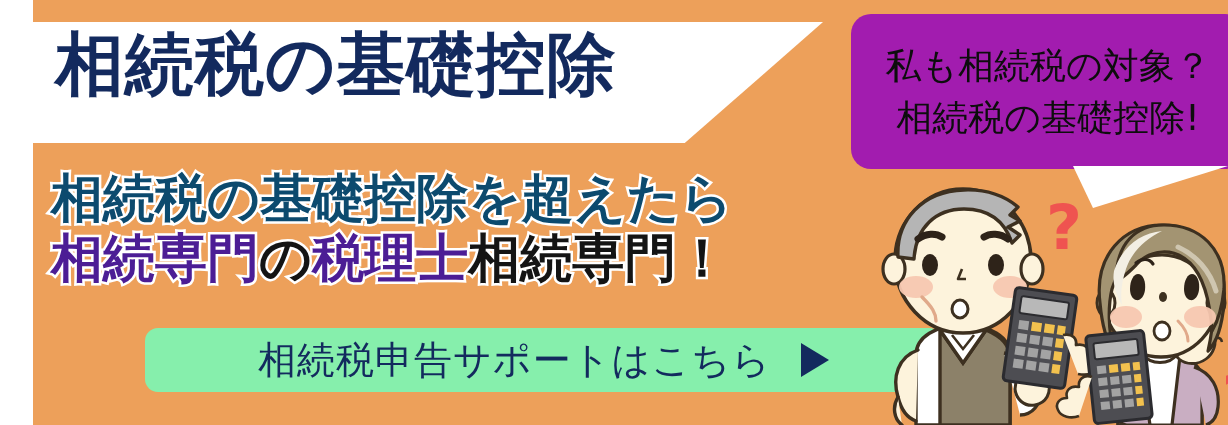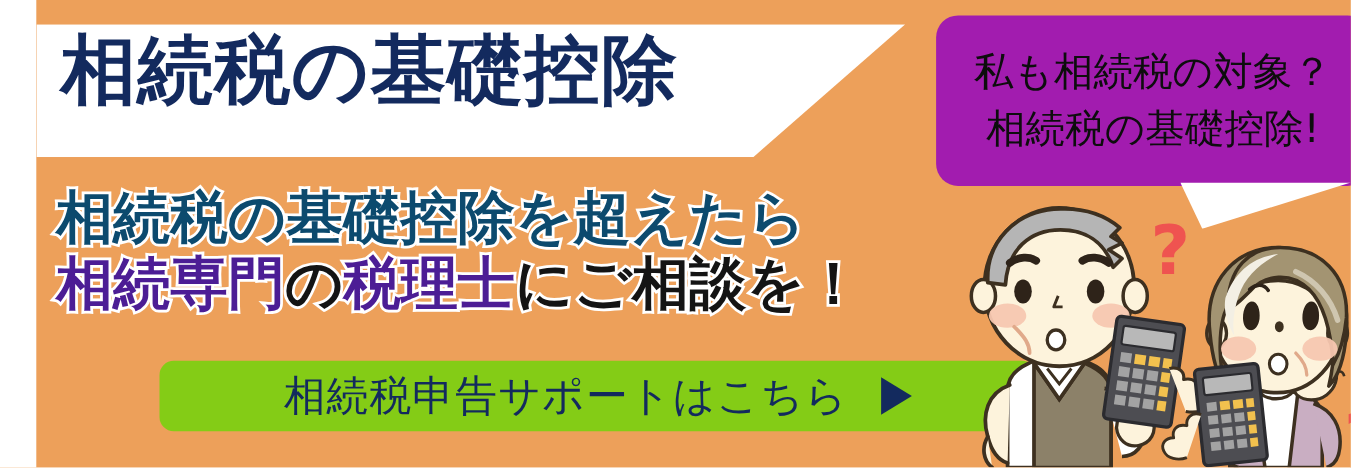--- a/index.html
+++ b/index.html
@@ -62,21 +62,21 @@
     paint-order:stroke fill;
   }
   .red{ color:#4c1d95; }
   .blk{ color:#141414; }
 
   
   #cta-button{
     position:absolute;
     left:112px; top:328px;
     width:797px; height:64px;
-    background:#84cc16;
+    background:#86efac;
     border-radius:13px;
     display:flex;
     align-items:center;
     justify-content:center;
     gap:30px;
     cursor:pointer;
   }
   #cta-label{
     font-size:38px;
     line-height:1;
@@ -129,21 +129,21 @@
 </head>
 <body>
 
 <div id="banner">
 
   <div id="title-band"></div>
   <div id="title-text">相続税の基礎控除</div>
 
   <div id="headline">
     <div class="hl-line hl-line-1">相続税の基礎控除を超えたら</div>
-    <div class="hl-line hl-line-2"><span class="red">相続専門</span><span class="blk">の</span><span class="red">税理士</span><span class="blk">にご相談を！</span></div>
+    <div class="hl-line hl-line-2"><span class="red">相続専門</span><span class="blk">の</span><span class="red">税理士</span><span class="blk">相続専門！</span></div>
   </div>
 
   <div id="cta-button">
     <span id="cta-label">相続税申告サポートはこちら</span>
     <span id="cta-arrow"></span>
   </div>
 
   <div id="speech-bubble">
     <div class="bubble-line">私も相続税の対象？</div>
     <div class="bubble-line">相続税の基礎控除!</div>

